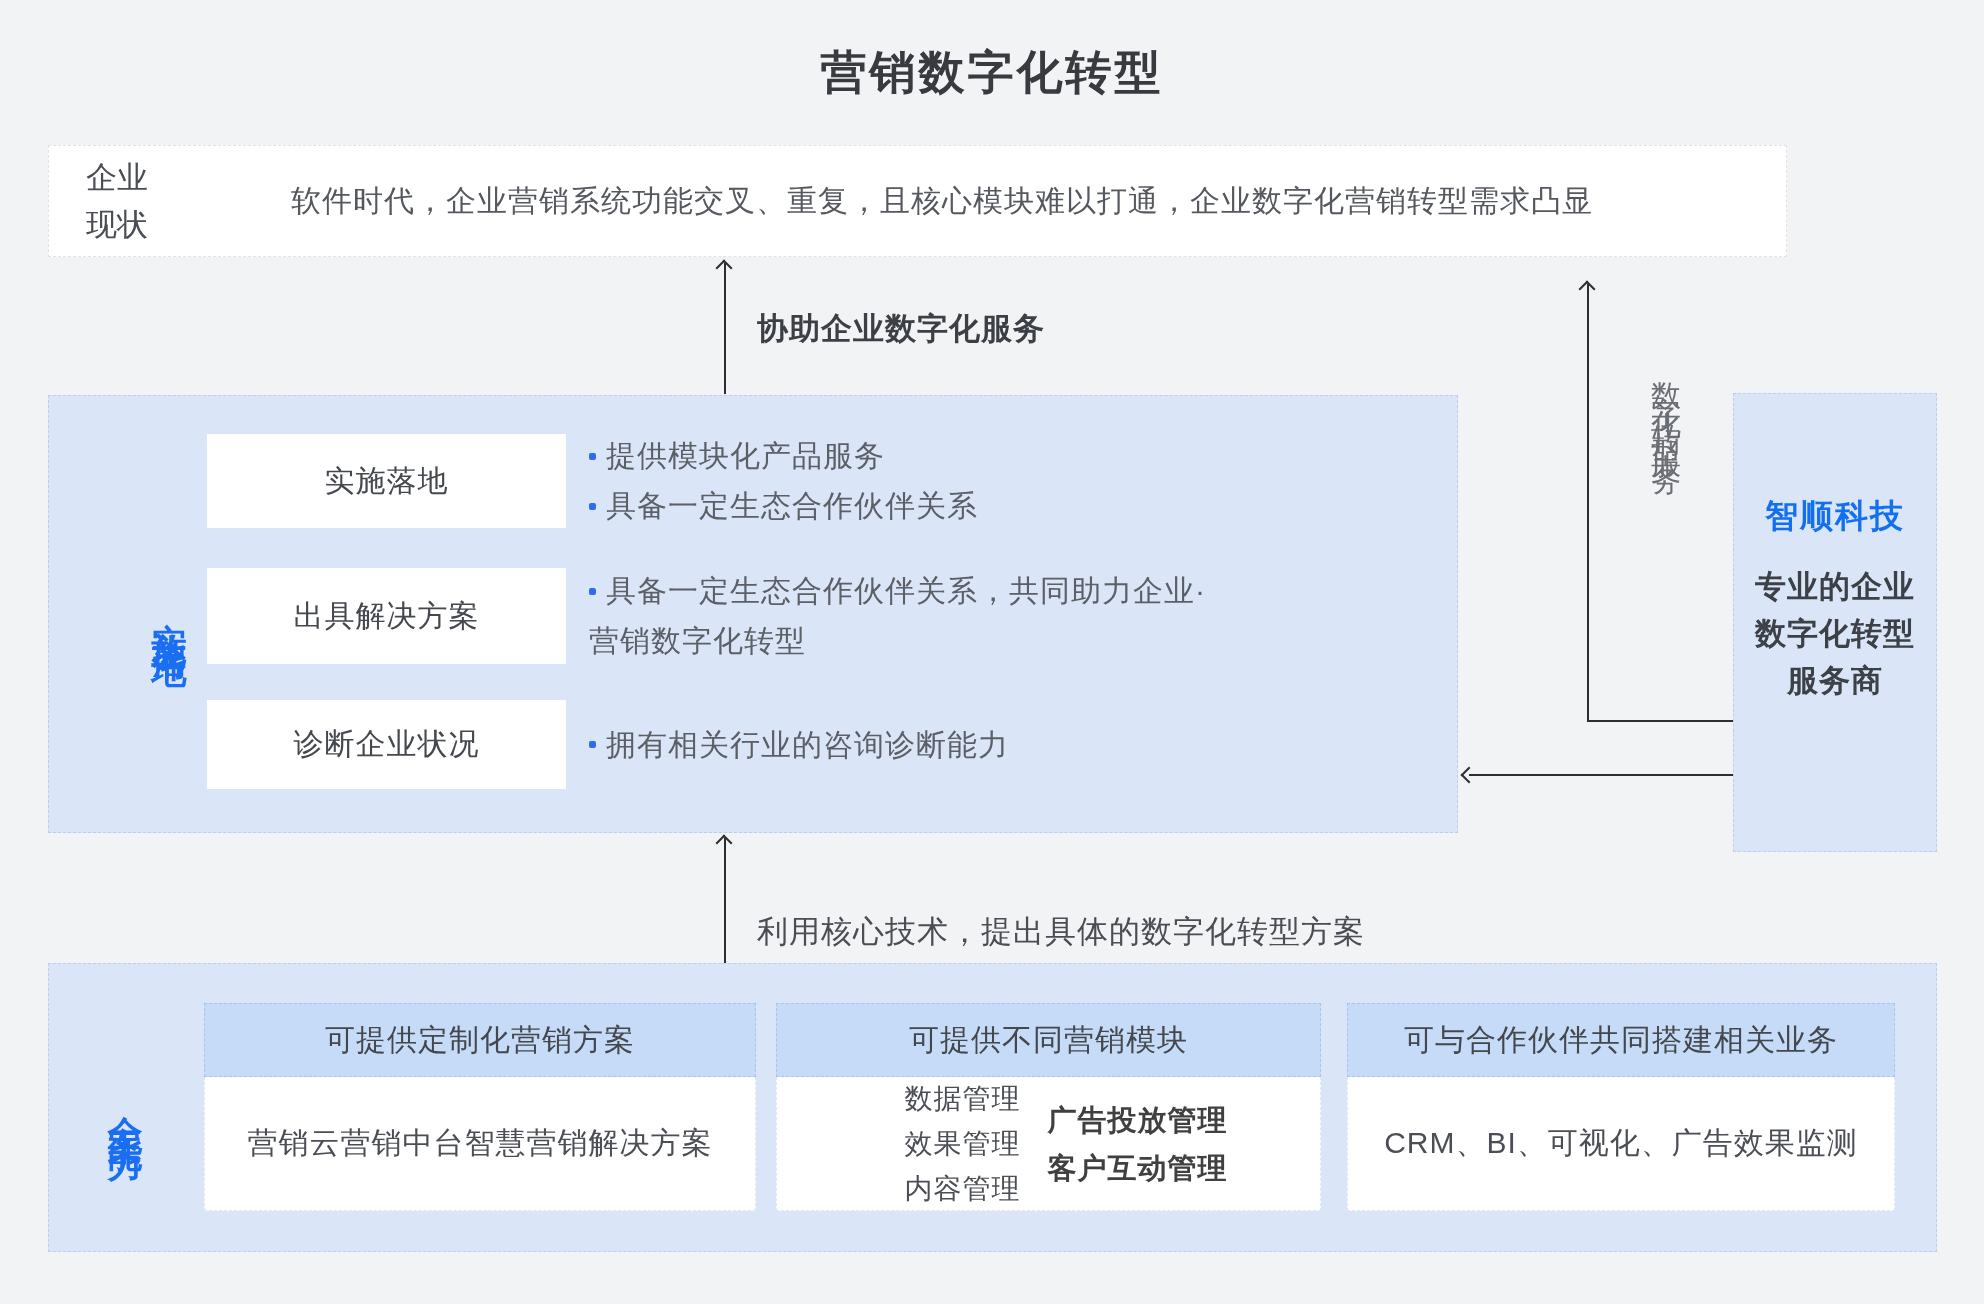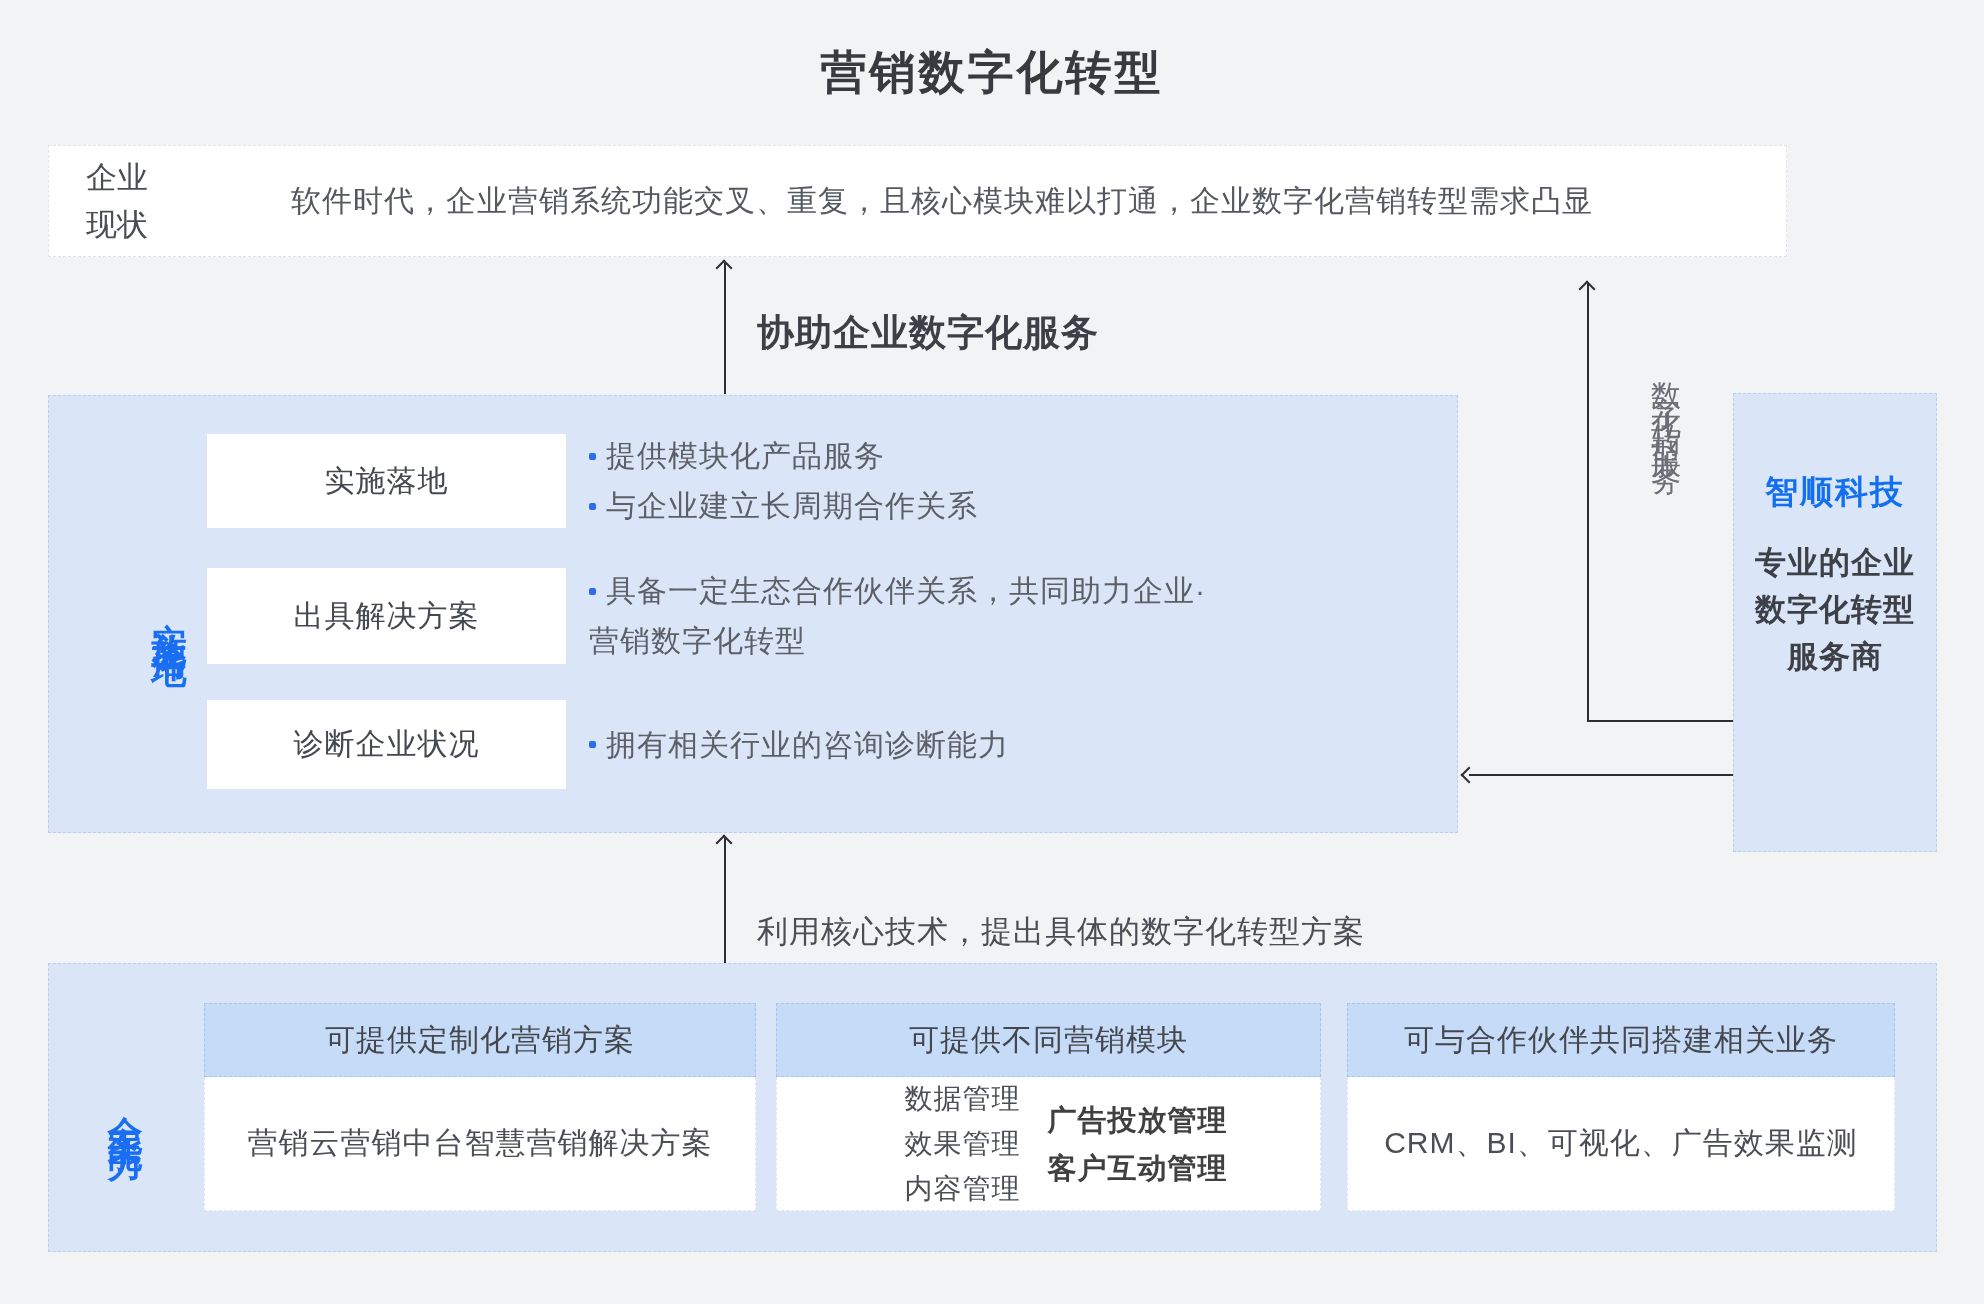--- a/index.html
+++ b/index.html
@@ -38,24 +38,24 @@
         font-size:30px;color:#45484e;letter-spacing:1px;}
   .bullets{margin-left:23px;}
   .bline{display:flex;align-items:center;font-size:30px;color:var(--text-gray);line-height:50px;letter-spacing:1px;}
   .dot{width:7px;height:7px;border-radius:2px;background:var(--dot-blue);margin-right:10px;flex:0 0 auto;}
   
   .vline{width:2px;background:var(--line);}
   .hline{height:2px;background:var(--line);}
   .head{width:12px;height:12px;border-top:2px solid var(--line);border-left:2px solid var(--line);}
   .head-up{transform:rotate(45deg);}
   .head-left{transform:rotate(-45deg);}
-  .arrow-label{font-size:37px;color:#3c3f45;font-weight:600;letter-spacing:1px;}
+  .arrow-label{font-size:31px;color:#3c3f45;font-weight:600;letter-spacing:1px;}
   .arrow-label2{font-size:31px;color:#4a4d53;font-weight:500;letter-spacing:1px;margin-top:28px;}
   
-  .brand{margin-top:76px;font-size:33px;font-weight:700;color:#1270f0;letter-spacing:2px;}
+  .brand{margin-top:100px;font-size:33px;font-weight:700;color:#1270f0;letter-spacing:2px;}
   .brand-desc{margin-top:24px;font-size:31px;font-weight:600;color:#3d4046;line-height:47px;letter-spacing:1px;}
   
   .bcol{position:absolute;top:39px;height:208px;}
   .bcol1{left:155px;width:552px;} .bcol2{left:727px;width:545px;} .bcol3{left:1298px;width:548px;}
   .bhead{height:74px;background:var(--band-blue);border:1px dashed var(--border-band);
          display:flex;align-items:center;justify-content:center;font-size:30px;color:#44474d;
          font-weight:500;letter-spacing:1px;}
   .bbody{height:134px;background:#fff;border:1px dashed var(--border-white);border-top:none;
          display:flex;align-items:center;justify-content:center;font-size:30px;color:#4b4e54;letter-spacing:1px;}
   .modules{display:flex;align-items:center;gap:27px;margin-left:35px;}
@@ -84,21 +84,21 @@
 
   <div class="mrow mrow1">
     <div class="wbox">实施落地</div>
     <div class="bullets">
       <div class="bline">
         <span class="dot"></span>
         <span>提供模块化产品服务</span>
       </div>
       <div class="bline">
         <span class="dot"></span>
-        <span>与企业建立长周期合作关系</span>
+        <span>具备一定生态合作伙伴关系</span>
       </div>
     </div>
   </div>
 
   <div class="mrow mrow2">
     <div class="wbox">出具解决方案</div>
     <div class="bullets">
       <div class="bline">
         <span class="dot"></span>
         <span>具备一定生态合作伙伴关系，共同助力企业·</span>

